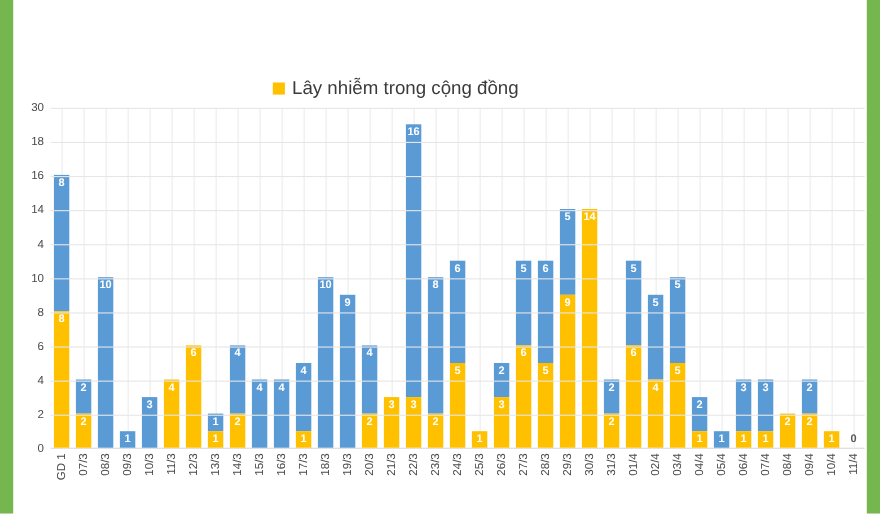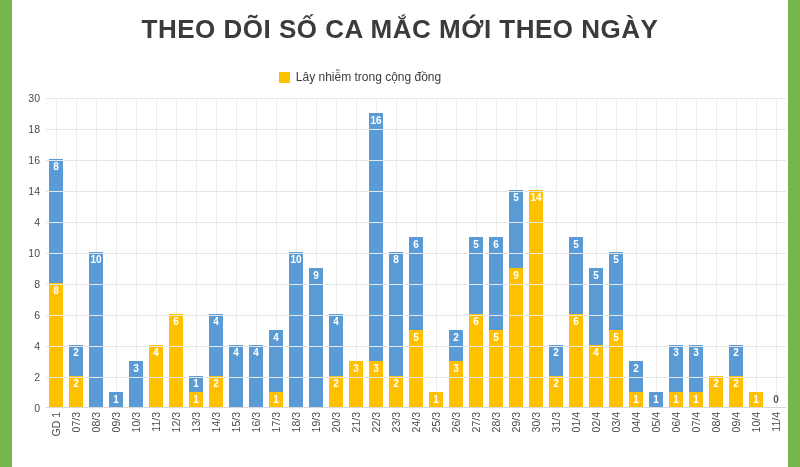--- a/index.html
+++ b/index.html
@@ -40,21 +40,21 @@
   }
 
   #legend {
     position: absolute;
     top: 70px;
     left: 0;
     width: 720px;
     display: flex;
     justify-content: center;
     gap: 20px;
-    font-size: 12px;
+    font-size: 17px;
     color: #3b3b3b;
   }
   .legend-item { display: flex; align-items: center; gap: 6px; }
   .legend-swatch { width: 11px; height: 11px; display: inline-block; }
 
   #plot-wrap {
     position: absolute;
     left: 16px;
     top: 98px;
     width: 770px;
@@ -153,21 +153,20 @@
   }
 </style>
 </head>
 <body>
 
 <div id="chart-root">
 
   <div class="band left"></div>
   <div class="band right"></div>
 
-  <div id="title">THEO DÕI SỐ CA MẮC MỚI THEO NGÀY</div>
 
   <div id="legend">
     <div class="legend-item">
       <span class="legend-swatch" style="background:#ffc000"></span>
       <span>Lây nhiễm trong cộng đồng</span>
     </div>
   </div>
 
   <div id="plot-wrap">
     <div id="y-axis">

